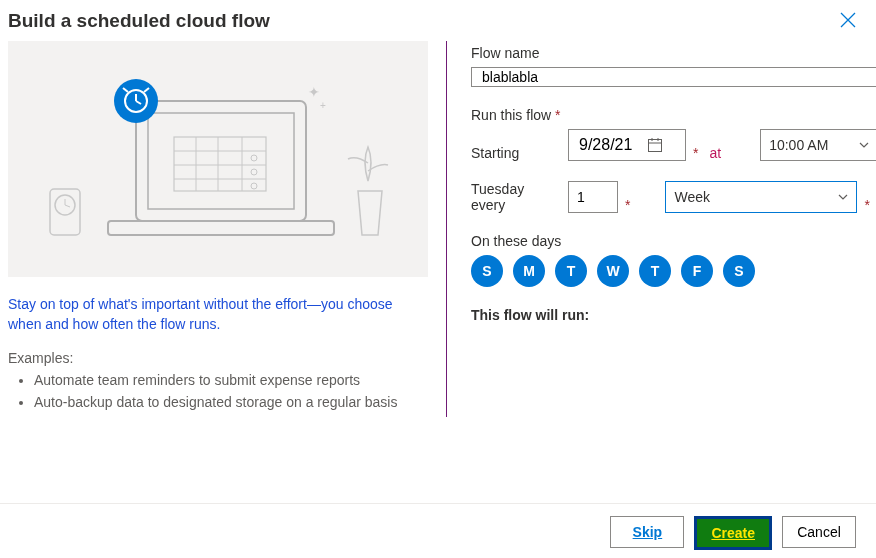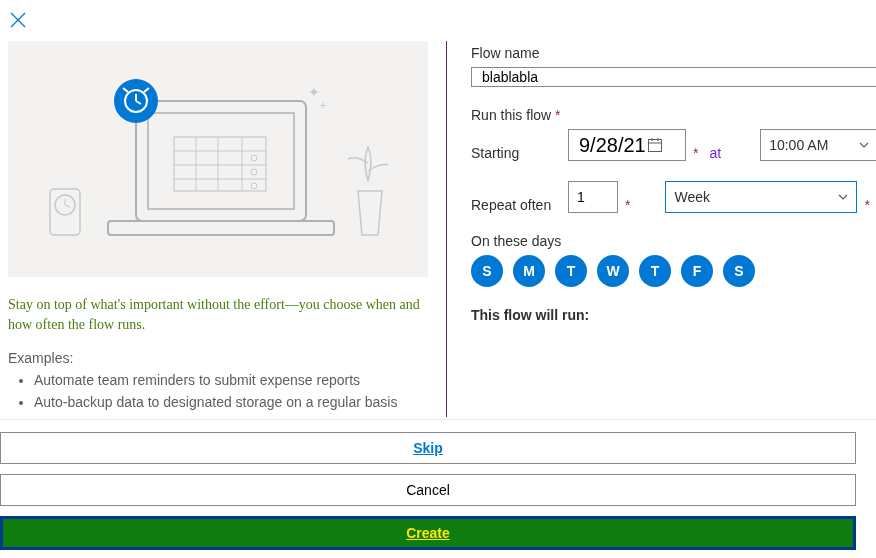--- a/index.html
+++ b/index.html
@@ -54,24 +54,23 @@
   }
   .illustration {
     width: 420px;
     height: 236px;
     background: #f3f2f1;
     margin-bottom: 18px;
     position: relative;
     overflow: hidden;
   }
   .desc {
-    color: #4d7c0f;
+    color: #1d4ed8;
     line-height: 1.4;
     margin: 0 0 16px 0;
-    font-family: Liberation Serif, serif;
   }
   .examples-label {
     color: #605e5c;
     margin: 0 0 4px 0;
   }
   ul.examples {
     margin: 4px;
     padding-left: 22px;
     color: #605e5c;
   }
@@ -112,21 +111,21 @@
     border: 1px solid #8a8886;
     height: 32px;
     width: 118px;
     padding: 0 8px;
   }
   .date-input-wrap input {
     border: none;
     outline: none;
     width: 70px;
     font-family: inherit;
-    font-size: 20px;
+    font-size: 16px;
   }
   .time-select, .unit-select {
     height: 32px;
     border: 1px solid #8a8886;
     padding: 0 8px;
     font-family: inherit;
     font-size: 14px;
     display: inline-flex;
     align-items: center;
     justify-content: space-between;
@@ -183,21 +182,20 @@
   .footer {
     position: absolute;
     bottom: 8px;
     left: 0;
     right: 0;
     border-top: 1px solid #edebe9;
     padding: 12px 20px 0 0;
     display: flex;
     justify-content: flex-end;
     gap: 10px;
-    flex-direction: column;
   }
   .btn {
     height: 32px;
     min-width: 74px;
     border: 1px solid #8a8886;
     background: #fff;
     font-family: inherit;
     font-size: 14px;
     cursor: pointer;
     padding: 0 14px;
@@ -208,29 +206,30 @@
     font-weight: 600;
   }
   .btn-primary-hl {
     background: #107c10;
     border: 3px solid #003a8c;
     color: #ffe600;
     text-decoration: underline;
     font-weight: 700;
     height: 34px;
   }
-  .at-label { margin: 0 4px; color:#6d28d9; }
+  .at-label { margin: 0 4px; color:#be185d; }
   .asterisk-out { color:#a4262c; font-size:14px; }
   .icon-cal { width:16px; height:16px; }
 </style>
 </head>
 <body>
 
 <div class="dialog">
   <div class="header">
+    <h1>Build a scheduled cloud flow</h1>
     <button class="close-btn" aria-label="Close">
       <svg width="16" height="16" viewBox="0 0 16 16">
           <path d="M1 1 L15 15 M15 1 L1 15" stroke="#0078d4" stroke-width="1.3" fill="none"></path>
         </svg>
     </button>
   </div>
 
   <div class="body">
     <div class="left">
       <div class="illustration">
@@ -308,21 +307,21 @@
             <span>10:00 AM</span>
             <svg class="chevron" viewBox="0 0 10 10">
                 <path d="M1 3 L5 7 L9 3" fill="none" stroke="#605e5c" stroke-width="1.2"></path>
               </svg>
           </div>
         </div>
       </div>
 
       <div class="section">
         <div class="row">
-          <span class="row-label">Repeat often</span>
+          <span class="row-label">Tuesday every</span>
           <input class="count-input" value="1" style="">
           <span class="asterisk-out">*</span>
           <div class="unit-select">
             <span>Week</span>
             <svg class="chevron" viewBox="0 0 10 10">
                 <path d="M1 3 L5 7 L9 3" fill="none" stroke="#605e5c" stroke-width="1.2"></path>
               </svg>
           </div>
           <span class="asterisk-out">*</span>
         </div>
@@ -342,16 +341,16 @@
       </div>
 
       <div class="section">
         <div class="summary-label">This flow will run:</div>
       </div>
     </div>
   </div>
 
   <div class="footer">
     <button class="btn btn-link">Skip</button>
+    <button class="btn btn-primary-hl">Create</button>
     <button class="btn">Cancel</button>
-    <button class="btn btn-primary-hl">Create</button>
   </div>
 </div>
 
 </body></html>

